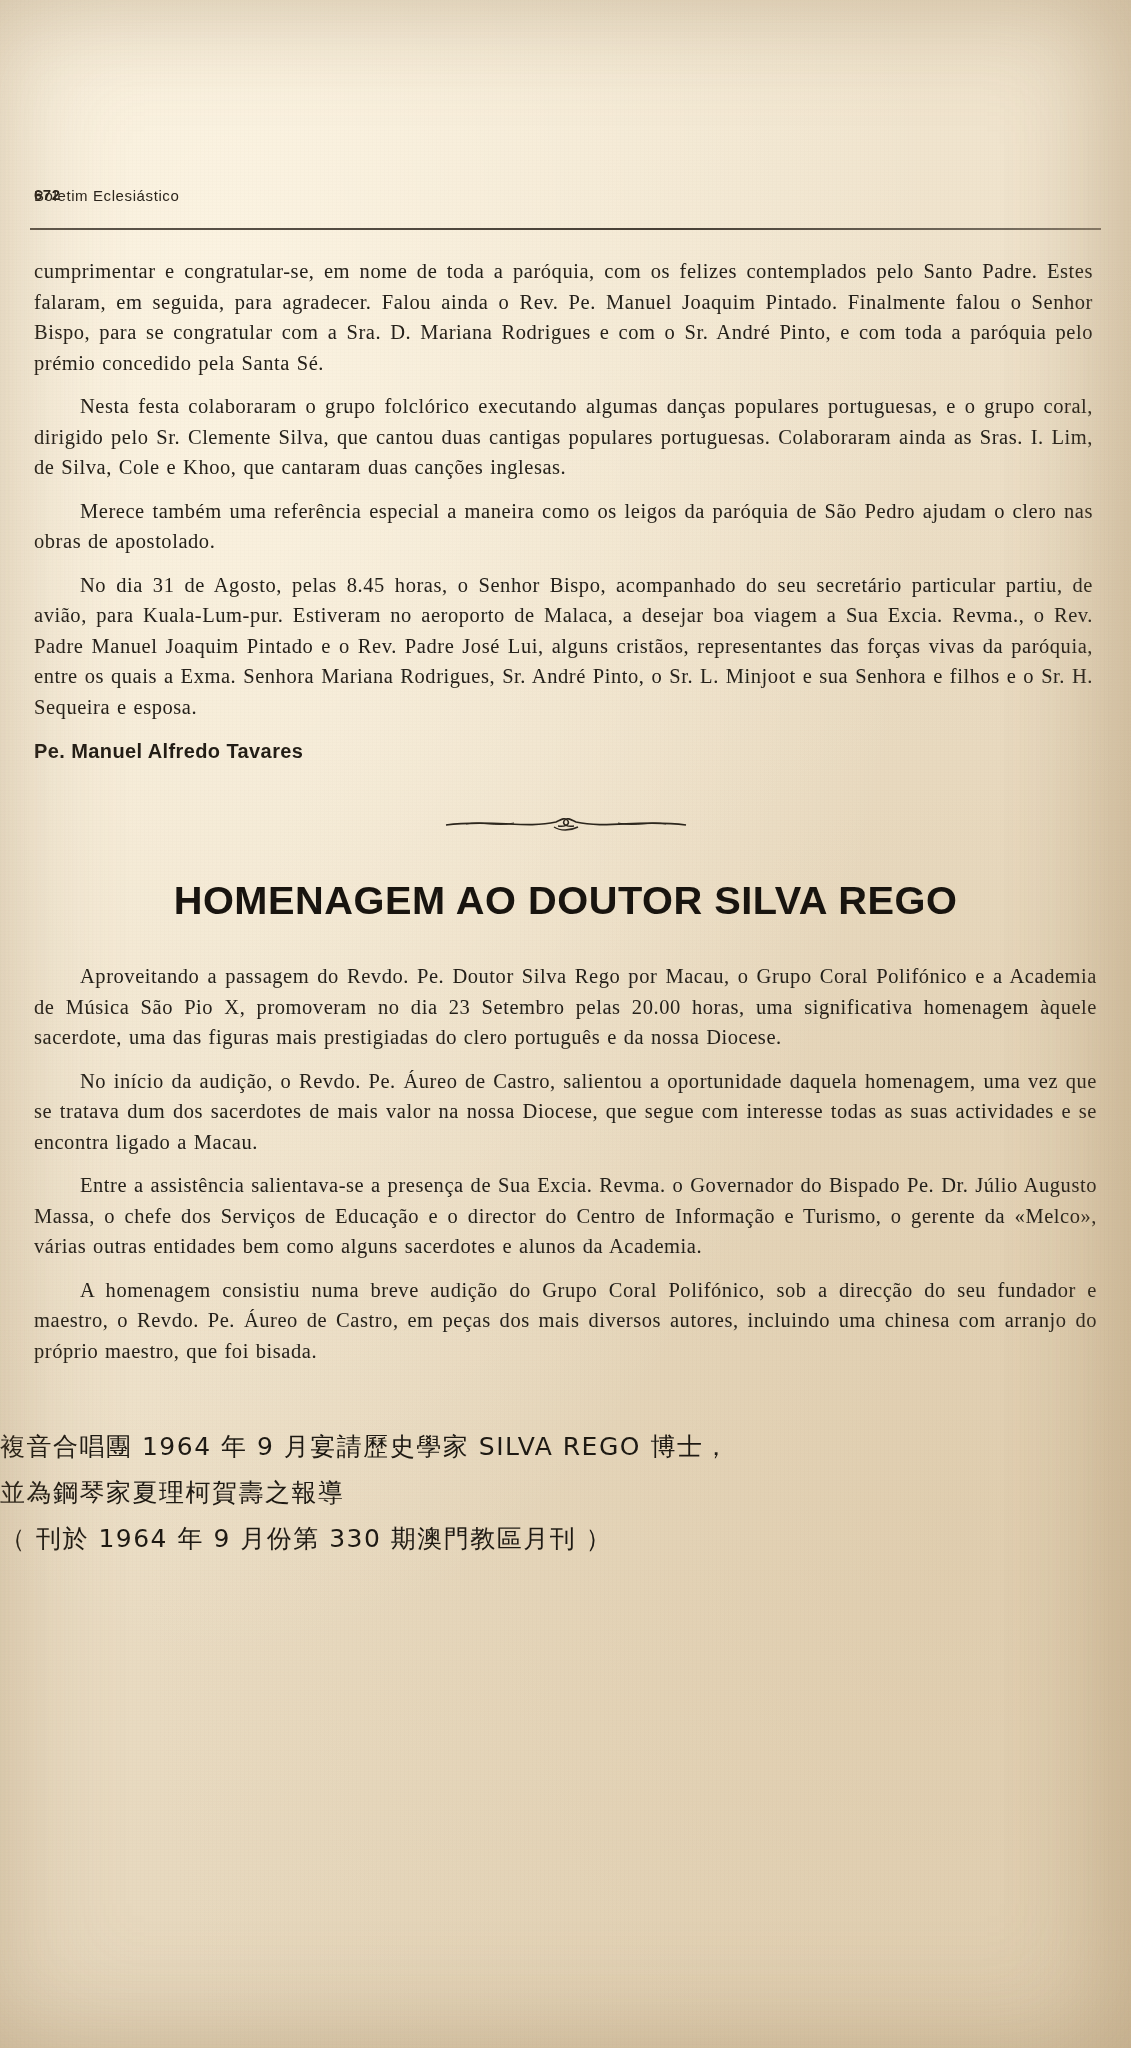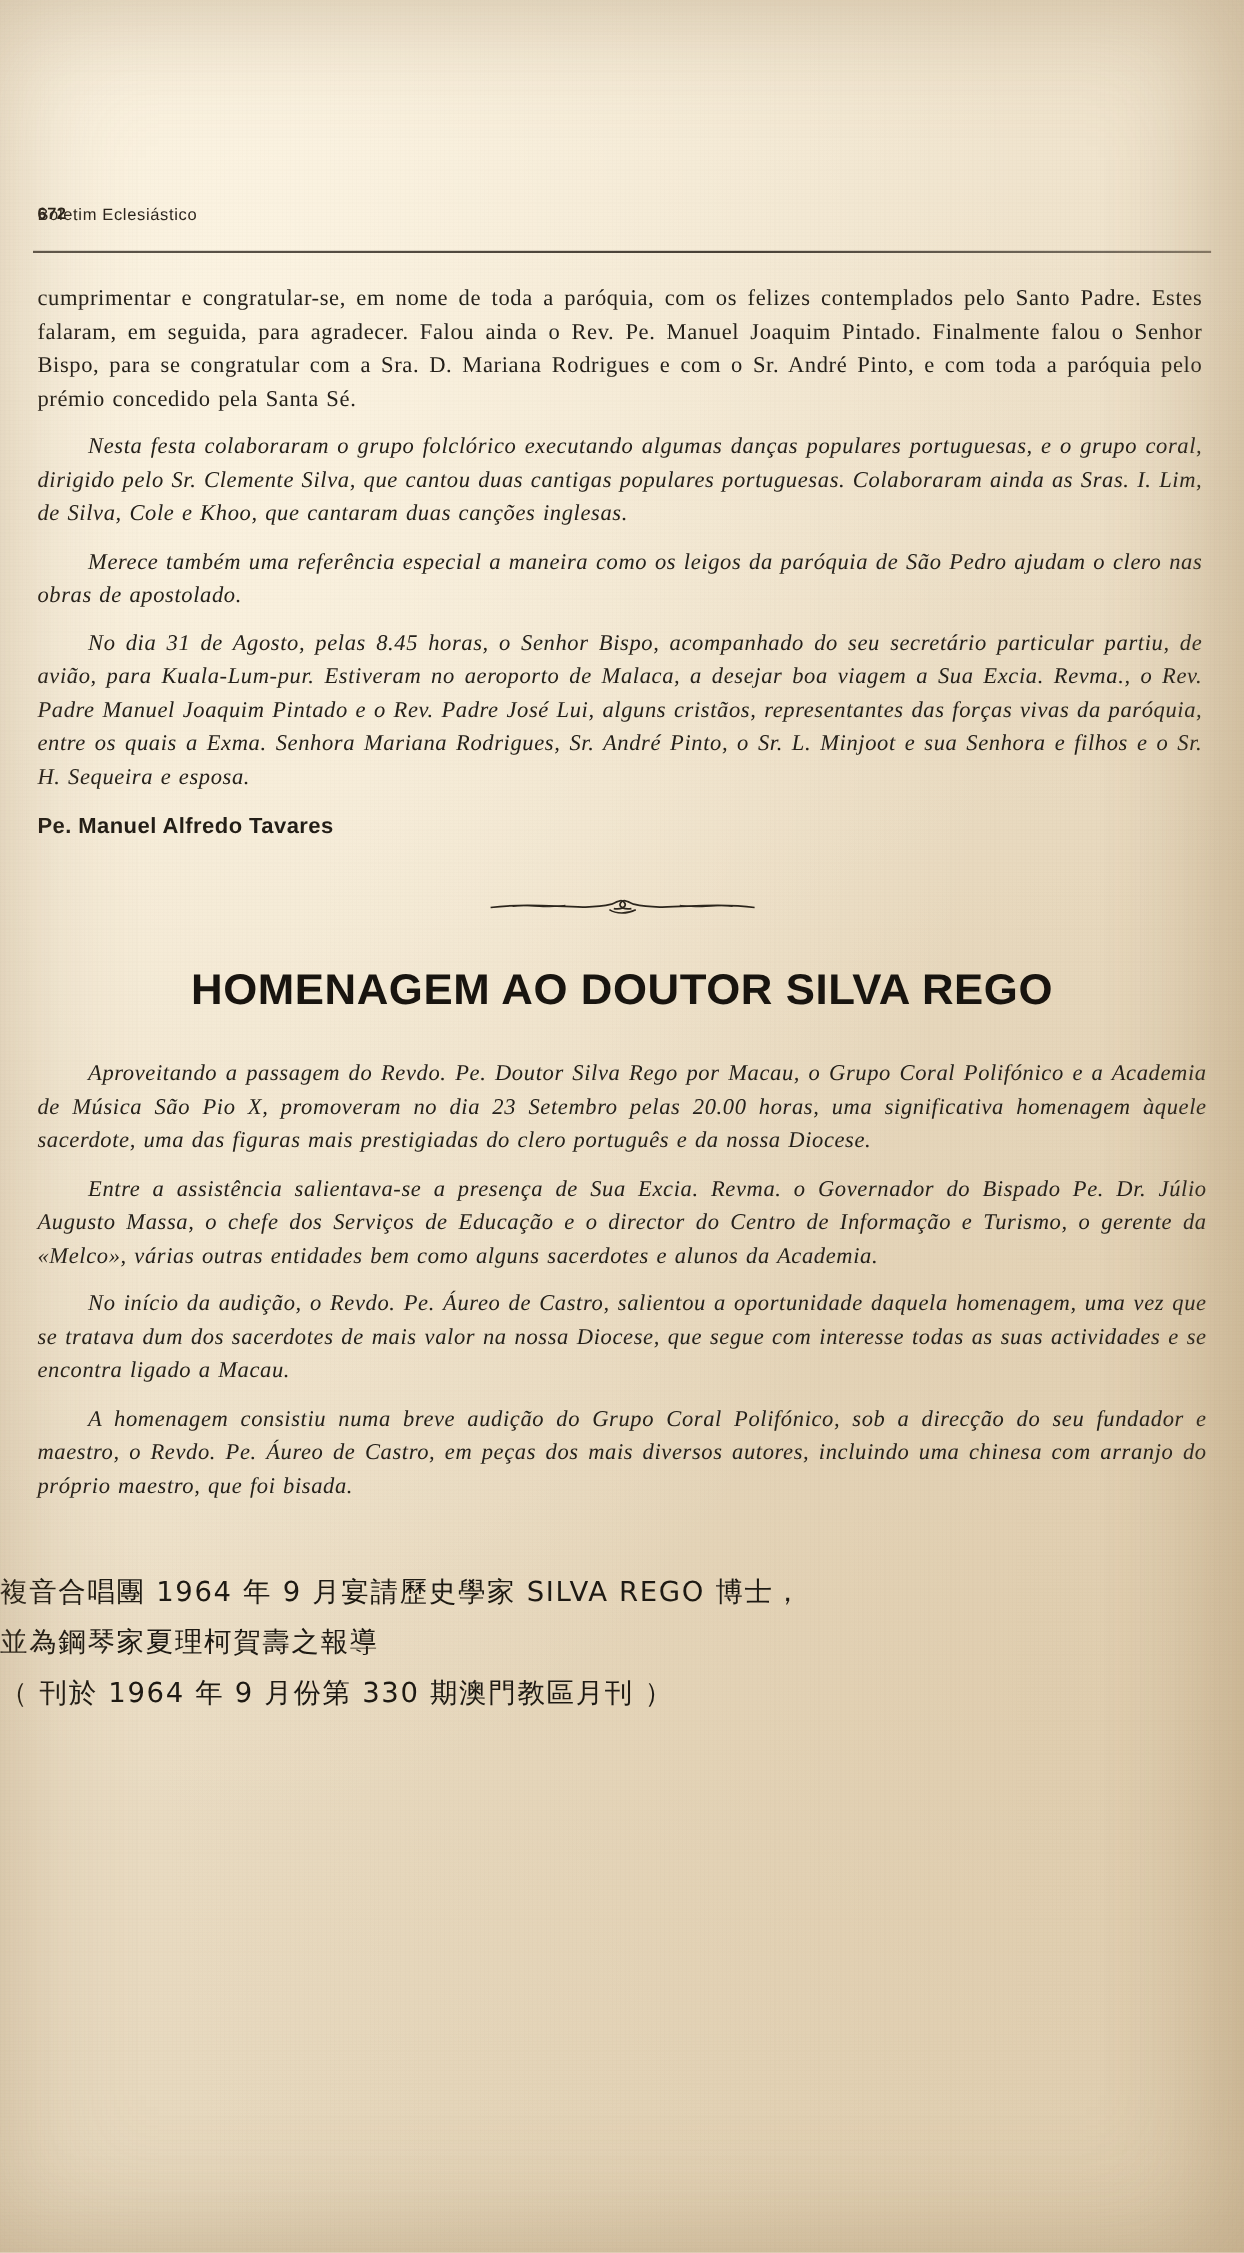--- a/index.html
+++ b/index.html
@@ -82,21 +82,21 @@
     font-family: "Liberation Serif", serif;
     font-size: 20.5px;
     line-height: 30.5px;
     text-align: justify;
     text-align-last: left;
     letter-spacing: 0.55px;
     word-spacing: 1.2px;
     color: #24201a;
     text-indent: 0;
   }
-  p.para.indent { text-indent: 46px; font-style: italic; }
+  p.para.indent { text-indent: 46px; }
 
   .signature {
     margin: 18px 58px 0 0;
     font-family: "Liberation Sans", sans-serif;
     font-weight: bold;
     font-size: 20px;
     letter-spacing: 0.4px;
     color: #221d16;
   }
 
@@ -161,22 +161,22 @@
         <path d="M118 20 C 124 24, 134 24, 142 20" fill="none" stroke="#2b251c" stroke-width="1.4"></path>
         <path d="M30 17 C 45 14, 60 20, 78 16" fill="none" stroke="#2b251c" stroke-width="1"></path>
         <path d="M230 17 C 215 14, 200 20, 182 16" fill="none" stroke="#2b251c" stroke-width="1"></path>
       </svg>
     </div>
 
     <h1 class="article-title">HOMENAGEM AO DOUTOR SILVA REGO</h1>
 
     <div class="body2">
       <p class="para indent">Aproveitando a passagem do Revdo. Pe. Doutor Silva Rego por Macau, o Grupo Coral Polifónico e a Academia de Música São Pio X, promoveram no dia 23 Setembro pelas 20.00 horas, uma significativa homenagem àquele sacerdote, uma das figuras mais prestigiadas do clero português e da nossa Diocese.</p>
+      <p class="para indent">No início da audição, o Revdo. Pe. Áureo de Castro, salientou a oportunidade daquela homenagem, uma vez que se tratava dum dos sacerdotes de mais valor na nossa Diocese, que segue com interesse todas as suas actividades e se encontra ligado a Macau.</p>
       <p class="para indent">Entre a assistência salientava-se a presença de Sua Excia. Revma. o Governador do Bispado Pe. Dr. Júlio Augusto Massa, o chefe dos Serviços de Educação e o director do Centro de Informação e Turismo, o gerente da «Melco», várias outras entidades bem como alguns sacerdotes e alunos da Academia.</p>
-      <p class="para indent">No início da audição, o Revdo. Pe. Áureo de Castro, salientou a oportunidade daquela homenagem, uma vez que se tratava dum dos sacerdotes de mais valor na nossa Diocese, que segue com interesse todas as suas actividades e se encontra ligado a Macau.</p>
       <p class="para indent">A homenagem consistiu numa breve audição do Grupo Coral Polifónico, sob a direcção do seu fundador e maestro, o Revdo. Pe. Áureo de Castro, em peças dos mais diversos autores, incluindo uma chinesa com arranjo do próprio maestro, que foi bisada.</p>
     </div>
 
     <div class="caption">
       <span class="line">複音合唱團 1964 年 9 月宴請歷史學家 SILVA REGO 博士，</span>
       <span class="line">並為鋼琴家夏理柯賀壽之報導</span>
       <span class="line">（ 刊於 1964 年 9 月份第 330 期澳門教區月刊 ）</span>
     </div>
 
   </div>

